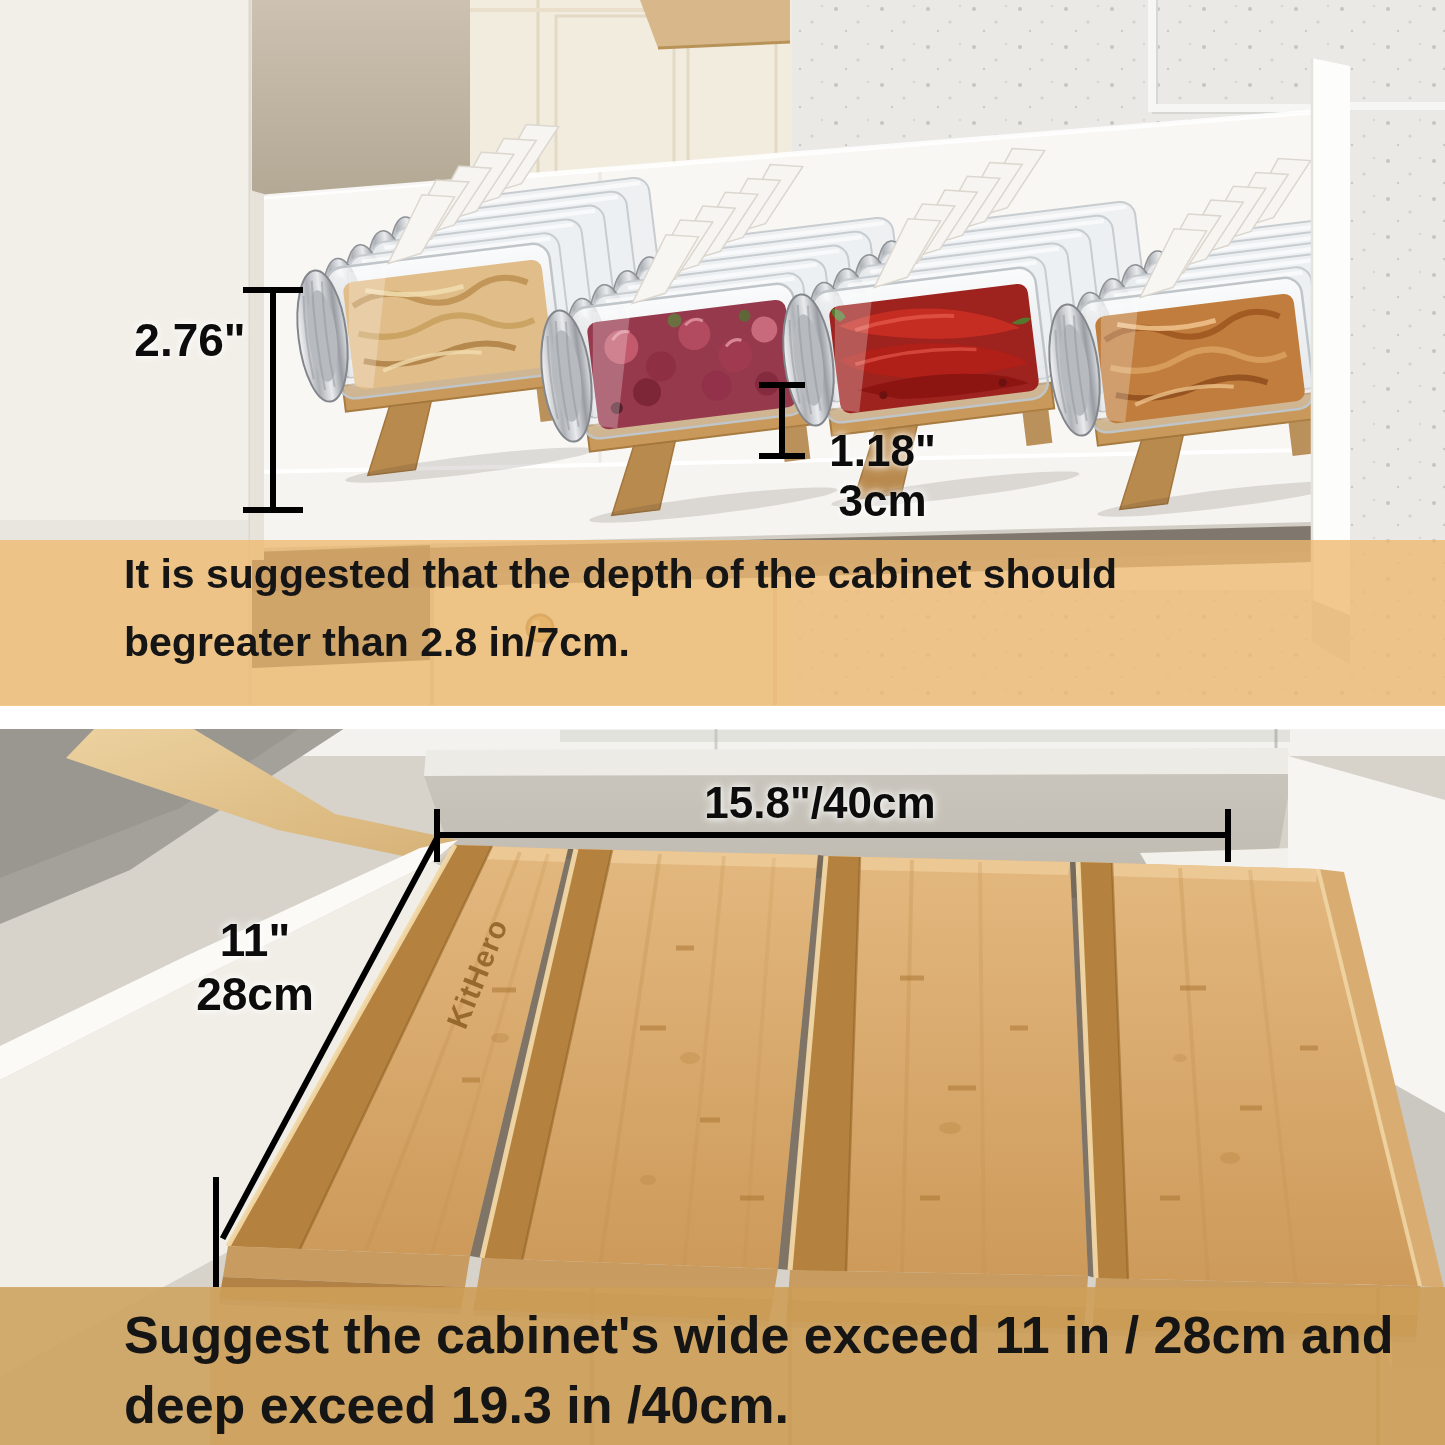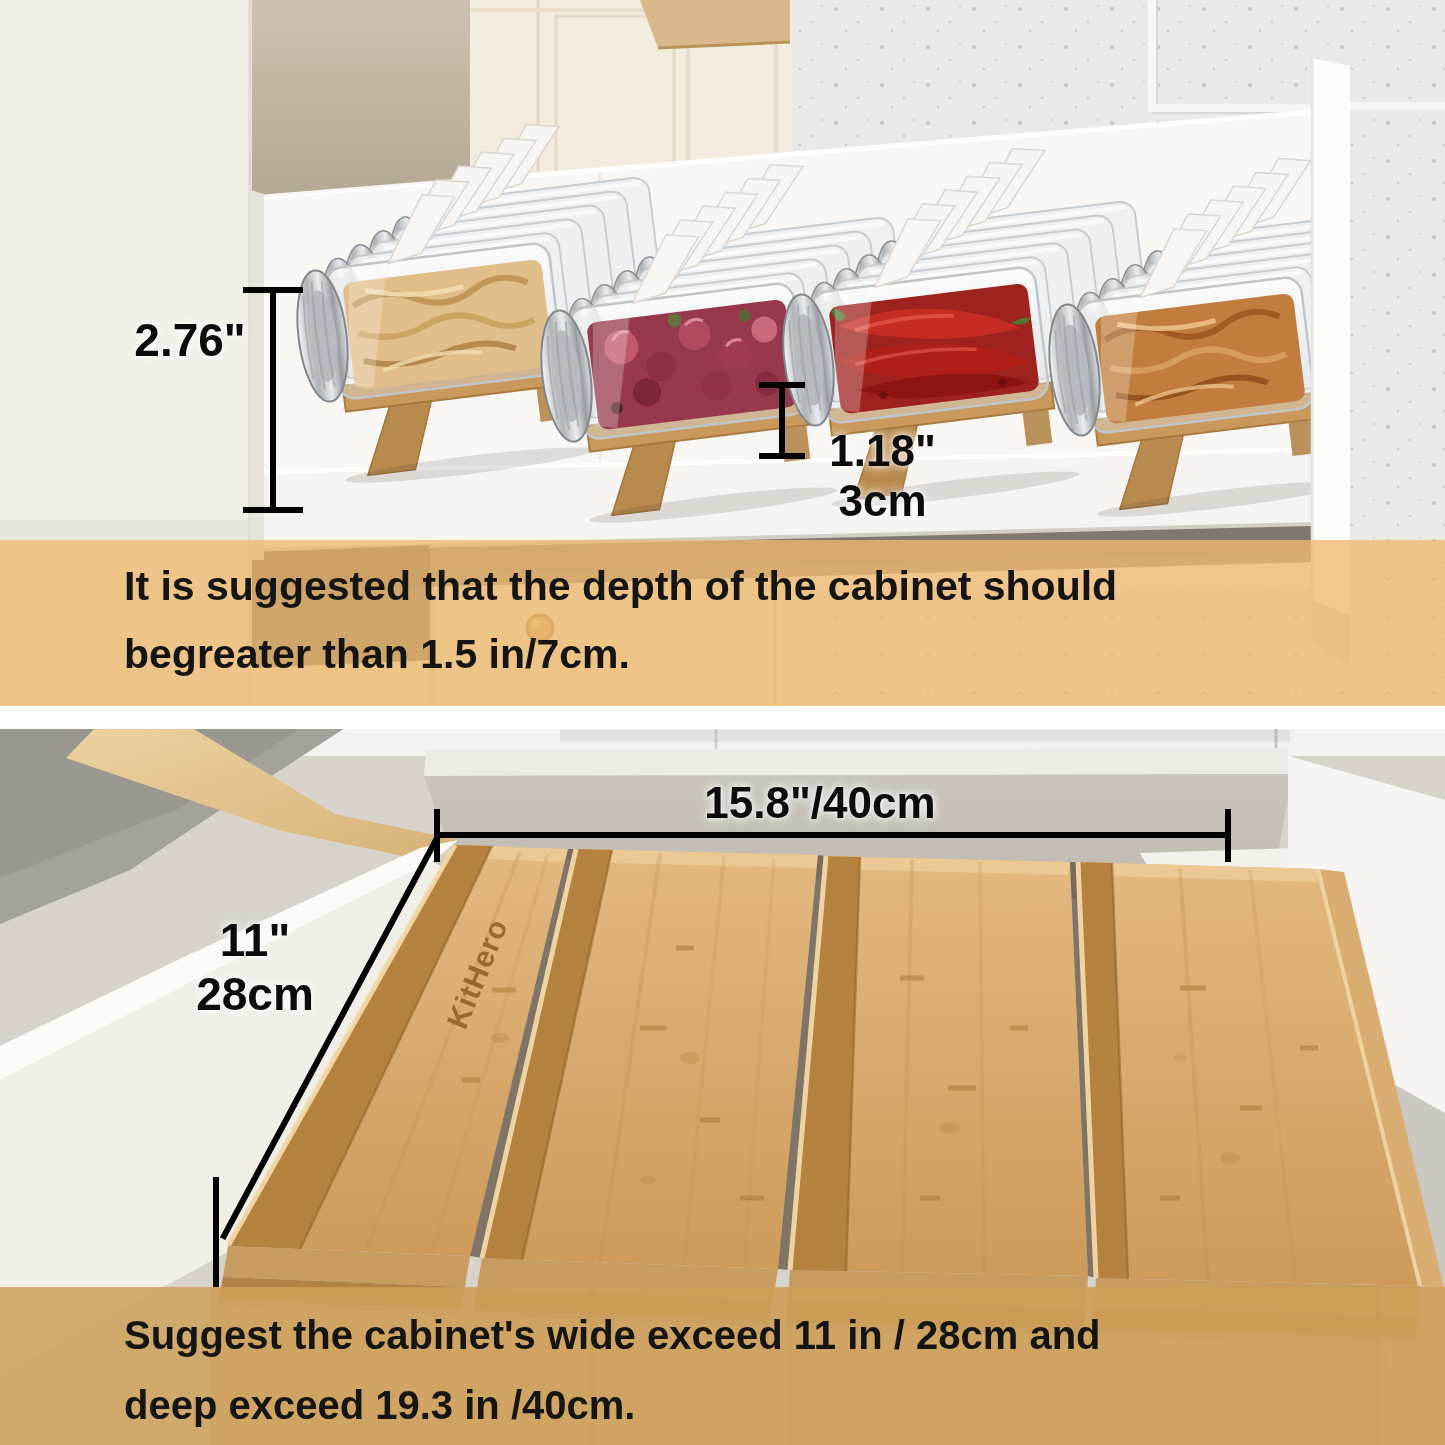--- a/index.html
+++ b/index.html
@@ -5,23 +5,23 @@
   html,body{margin:0;padding:0;background:#ffffff;}
   #canvas{position:relative;width:1445px;height:1445px;overflow:hidden;
           font-family:"Liberation Sans",sans-serif;background:#ffffff;}
   #canvas svg{position:absolute;left:0;display:block;}
   #top-photo{top:0;}
   #bottom-photo{top:728px;}
   .gap{position:absolute;left:0;top:705px;width:1445px;height:24px;background:#ffffff;z-index:3;}
   .banner{position:absolute;left:0;width:1445px;z-index:4;color:#151515;font-weight:bold;}
   .banner .line{padding-left:124px;white-space:nowrap;}
   #banner-top{top:540px;height:166px;background:rgba(238,184,112,0.78);
-              font-size:41px;line-height:68px;padding-top:12px;box-sizing:border-box;}
+              font-size:41px;line-height:68px;padding-top:0;box-sizing:border-box;}
   #banner-bottom{top:1287px;height:158px;background:rgba(205,158,85,0.80);
-              font-size:40px;line-height:70px;padding-top:13px;box-sizing:border-box;}
+              font-size:52px;line-height:70px;padding-top:13px;box-sizing:border-box;}
   .dim{position:absolute;z-index:5;font-weight:bold;color:#0c0c0c;text-align:center;
        text-shadow:0 0 6px rgba(255,255,255,.95),0 0 12px rgba(255,255,255,.75);}
   #dim-jar{left:100px;top:314px;width:180px;font-size:46px;line-height:52px;}
   #dim-riser{left:795px;top:426px;width:175px;font-size:44px;line-height:50px;}
   #dim-depth{left:635px;top:779px;width:370px;font-size:44px;line-height:48px;}
   #dim-width{left:155px;top:913px;width:200px;font-size:46px;line-height:54px;}
   .engraving{position:absolute;left:456px;top:1010px;z-index:3;font-size:30px;font-weight:bold;
              color:#8d5e22;opacity:.85;letter-spacing:1px;
              transform:rotate(-68deg);transform-origin:0 50%;white-space:nowrap;}
 </style>
@@ -263,21 +263,21 @@
   <div class="dim" id="dim-jar">
     <div>2.76"</div>
   </div>
   <div class="dim" id="dim-riser">
     <div>1.18"</div>
     <div>3cm</div>
   </div>
 
   <div class="banner" id="banner-top">
     <div class="line">It is suggested that the depth of the cabinet should</div>
-    <div class="line">begreater than 1.5 in/7cm.</div>
+    <div class="line">begreater than 2.8 in/7cm.</div>
   </div>
 
   <div class="gap"></div>
 
   <svg id="bottom-photo" width="1445" height="717" viewBox="0 0 1445 717">
     <defs>
       <linearGradient id="greyWall" x1="0" y1="0" x2="0" y2="1">
         <stop offset="0" stop-color="#c9c5bc"></stop>
           <stop offset="1" stop-color="#bdb8ae"></stop>
       </linearGradient>

